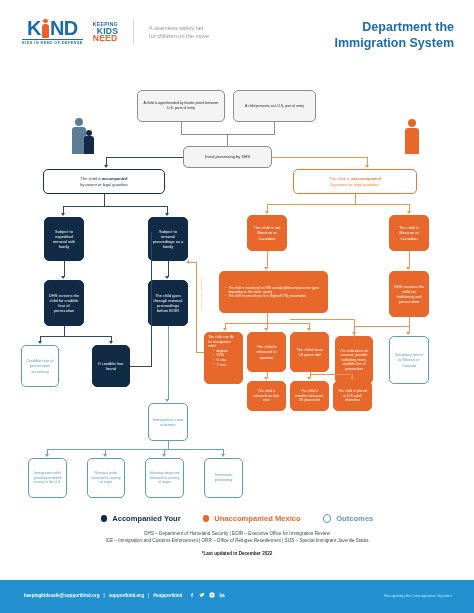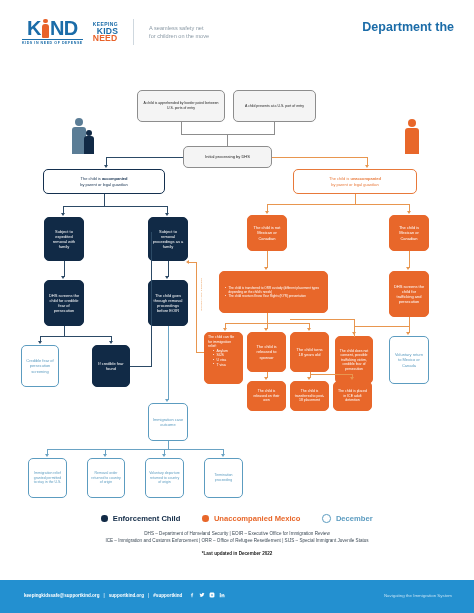--- a/index.html
+++ b/index.html
@@ -115,20 +115,21 @@
       <span class="l3">NEED</span>
     </div>
     <div class="divider-v"></div>
     <div class="tagline">
       <div>A seamless safety net</div>
       <div>for children on the move</div>
     </div>
   </div>
   <div class="title">
     <div>Department the</div>
+    <div>Immigration System</div>
   </div>
 </div>
 
 <div class="canvas">
 
   <div class="box b-white fs35" style="left:137px;top:24px;width:88px;height:32px;">
     <span class="t">A child is apprehended by border patrol between U.S. ports of entry</span>
   </div>
   <div class="box b-white fs35" style="left:233px;top:24px;width:83px;height:32px;">
     <span class="t">A child presents at a U.S. port of entry</span>
@@ -340,29 +341,29 @@
   <div class="line orange" style="left:196px;top:196px;width:1px;height:90px;"></div>
   <div class="line orange" style="left:188px;top:196px;width:9px;height:1px;"></div>
   <div class="arrow left" style="left:186px;top:194px;"></div>
   <div class="line orange" style="left:196px;top:286px;width:8px;height:1px;"></div>
 </div>
 
 <div class="legend">
   <div class="legend-row">
     <div class="leg-item">
       <span class="dot navy"></span>
-      <span style="color:#112a46;">Enforcement Child</span>
+      <span style="color:#112a46;">Accompanied Your</span>
     </div>
     <div class="leg-item">
       <span class="dot orange"></span>
       <span style="color:#e8672a;">Unaccompanied Mexico</span>
     </div>
     <div class="leg-item">
       <span class="dot ring"></span>
-      <span style="color:#5c9cc0;">December</span>
+      <span style="color:#5c9cc0;">Outcomes</span>
     </div>
   </div>
   <div class="acronyms">
     <div>DHS – Department of Homeland Security  |  EOIR – Executive Office for Immigration Review</div>
     <div>ICE – Immigration and Customs Enforcement  |  ORR – Office of Refugee Resettlement  |  SIJS – Special Immigrant Juvenile Status</div>
   </div>
   <div class="updated">*Last updated in December 2022</div>
 </div>
 
 <div class="footer">

